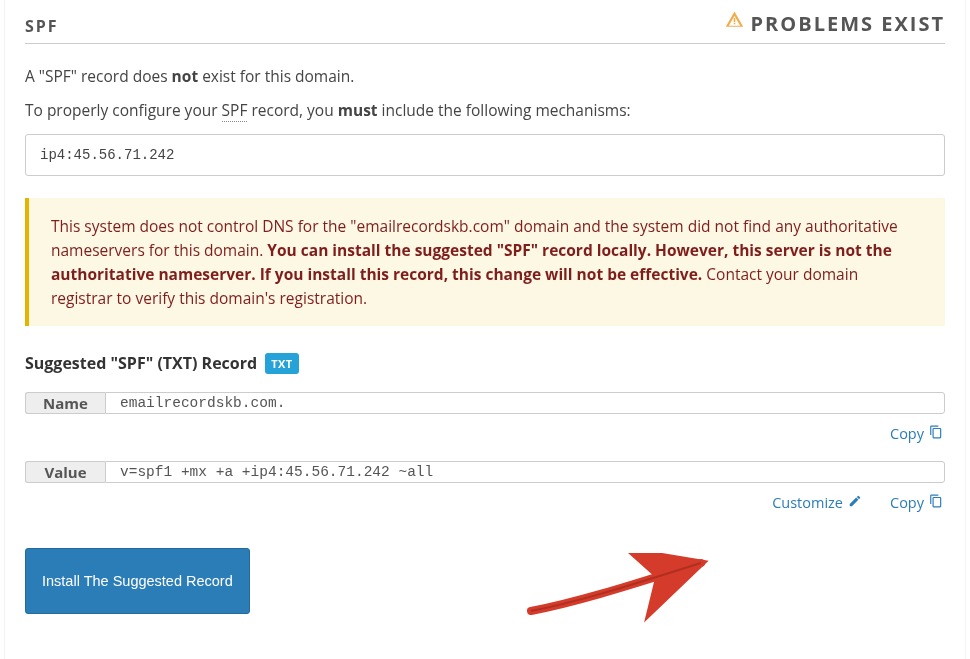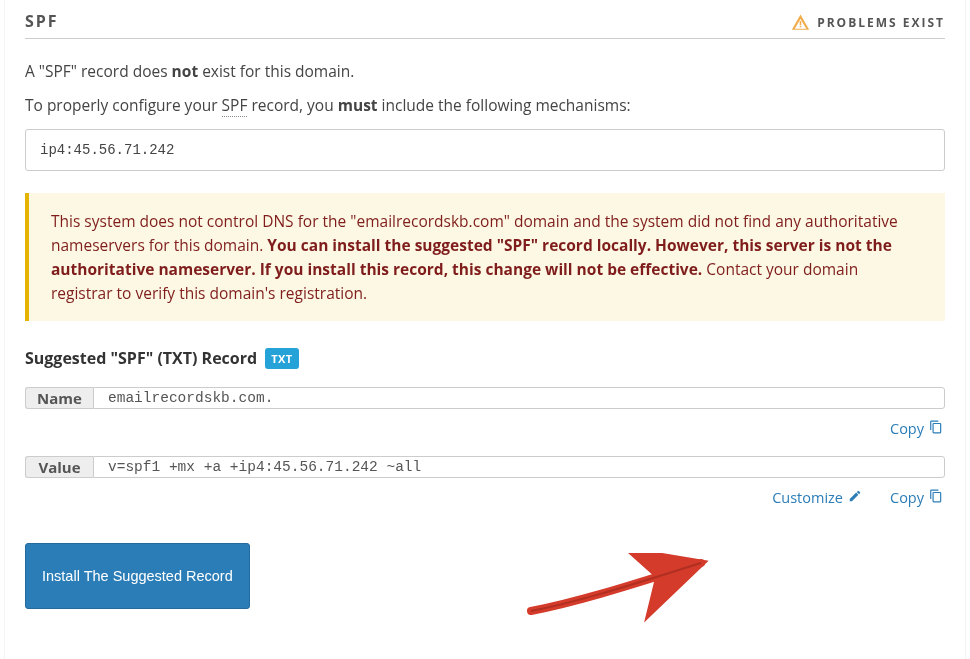--- a/index.html
+++ b/index.html
@@ -33,26 +33,25 @@
     border-bottom: 1px solid #ccc;
   }
   .section-title {
     font-weight: 700;
     letter-spacing: 2px;
     color: #555;
     font-size: 16px;
   }
   .status-group {
     display: flex;
-    align-items: center;
     gap: 7px;
     font-weight: 700;
     letter-spacing: 2px;
     color: #555;
-    font-size: 12px;
+    font-size: 20px;
   }
   .warn-icon svg { display: block; }
   .para {
     margin: 20px 0 10px 0;
     color: #444;
     line-height: 1.55;
     font-size: 15.5px;
   }
   .para + .para { margin-top: 8px; }
   .dotted-abbr {
@@ -95,21 +94,21 @@
     letter-spacing: 0.5px;
     padding: 3px 6px;
     border-radius: 3px;
   }
   .field-row {
     display: flex;
     width: 100%;
     margin-top: 18px;
   }
   .field-label {
-    width: 68px;
+    width: 80px;
     background: #eeeeee;
     border: 1px solid #ccc;
     border-right: none;
     border-radius: 3px 0 0 3px;
     display: flex;
     align-items: center;
     justify-content: center;
     font-weight: 700;
     color: #555;
     font-size: 15px;

